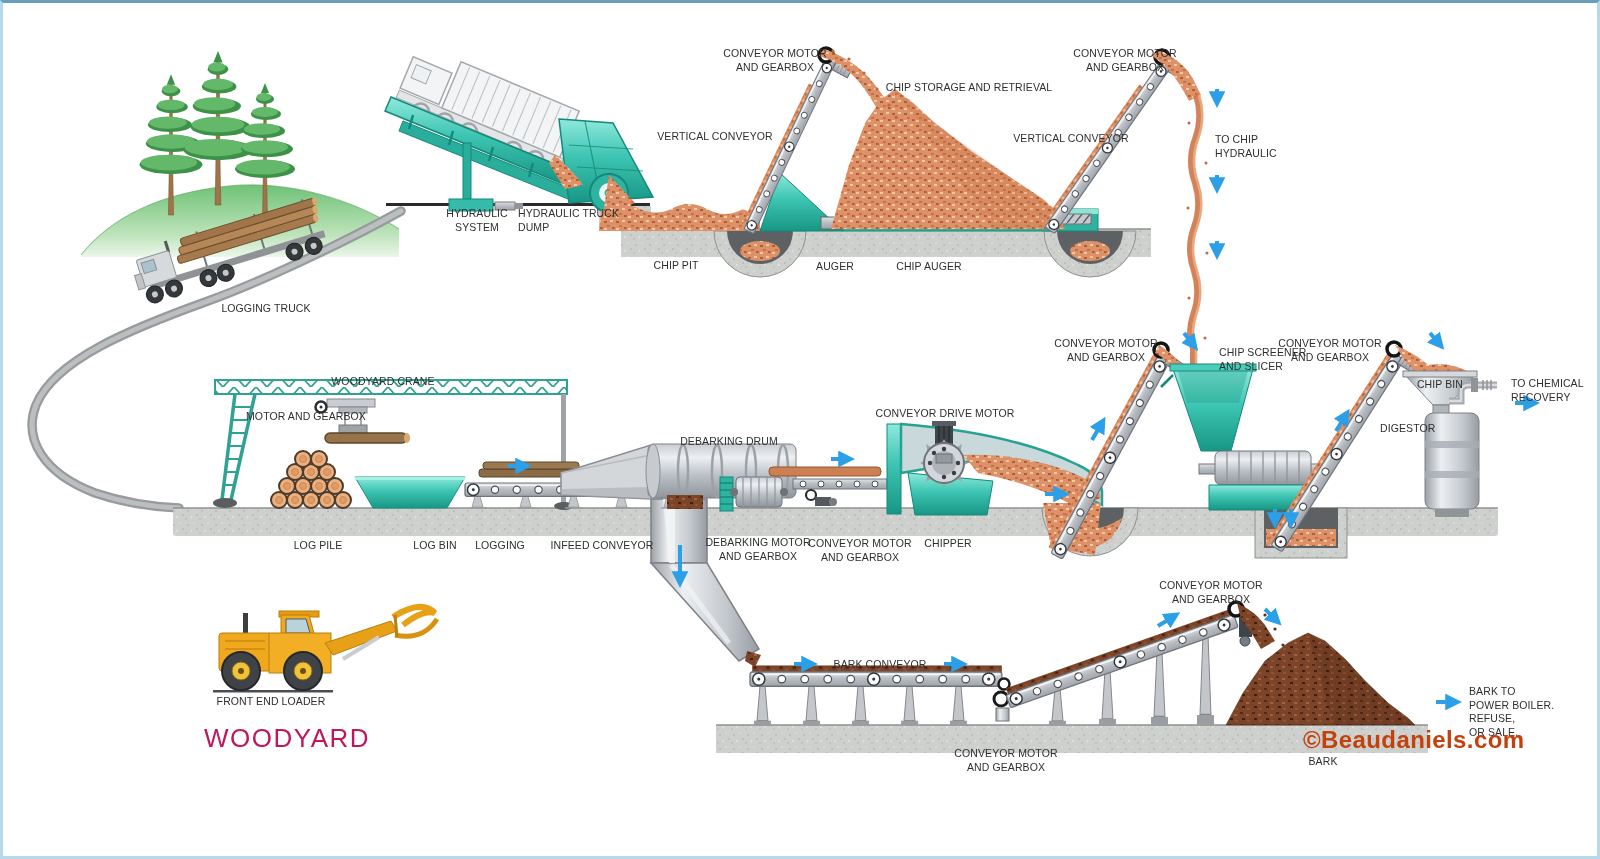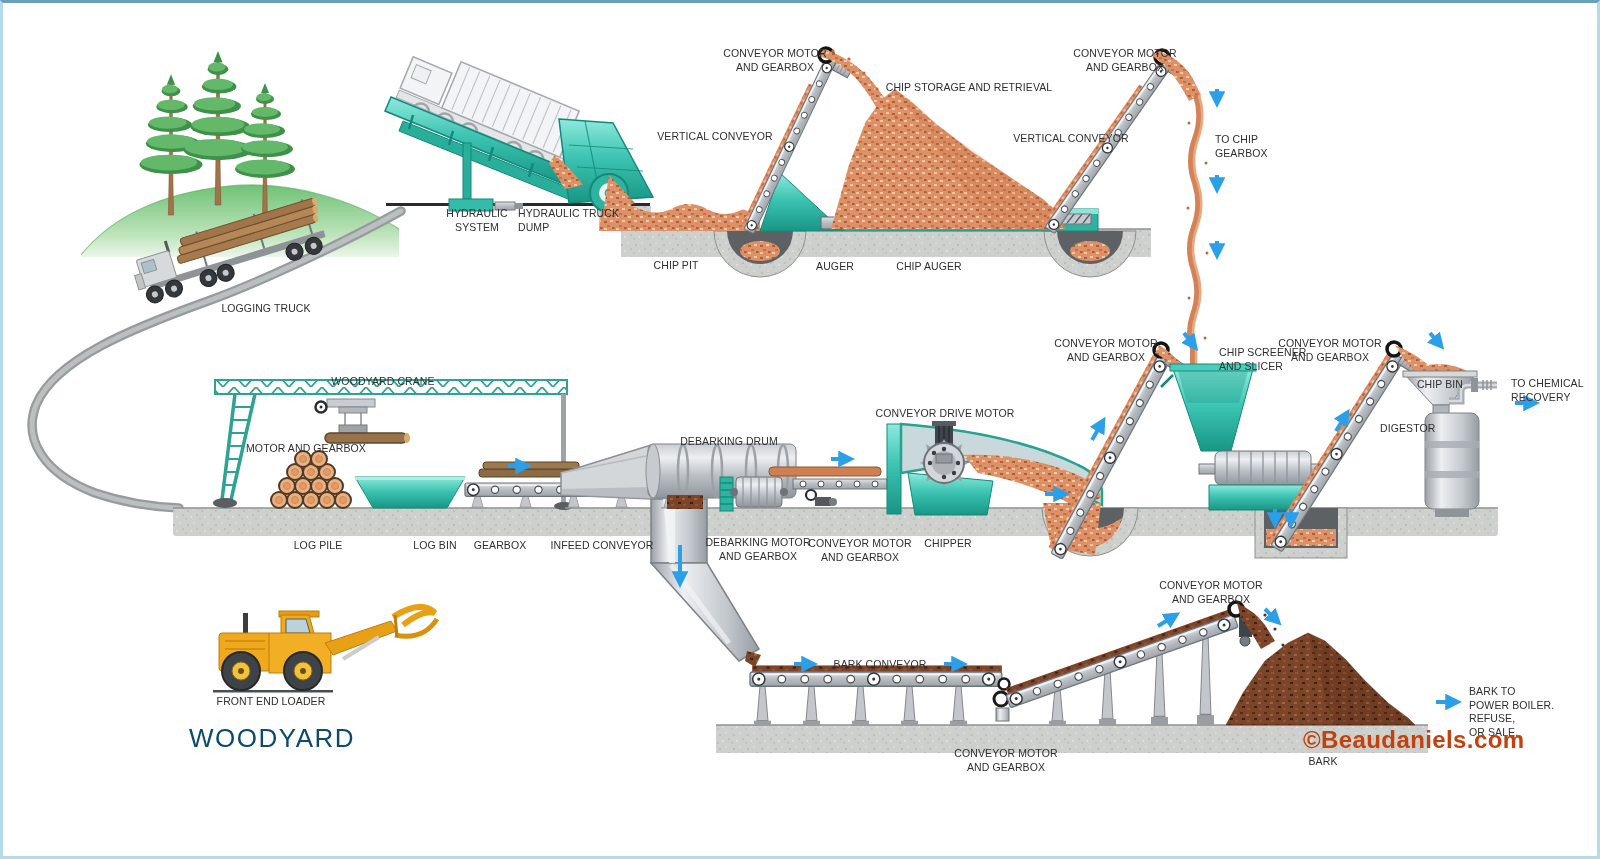--- a/index.html
+++ b/index.html
@@ -5,22 +5,22 @@
   html,body{margin:0;padding:0;background:#e8e8e8;}
   .page{position:relative;width:1600px;height:859px;background:#ffffff;
         box-sizing:border-box;border:3px solid #B5DAEA;border-top-color:#68A0BC;
         overflow:hidden;font-family:"Liberation Sans",sans-serif;}
   .page svg{position:absolute;left:0;top:0;}
   #labels-layer{position:absolute;left:0;top:0;width:100%;height:100%;pointer-events:none;}
   .lbl{position:absolute;font:10.5px/1.3 "Liberation Sans",sans-serif;color:#2f2f2f;
        letter-spacing:.1px;white-space:pre-line;}
   .lbl.center{transform:translateX(-50%);text-align:center;}
   .lbl.left{text-align:left;}
-  #main-title{position:absolute;left:186px;top:720px;font-size:26px;letter-spacing:1.5px;
-       color:#0c4a6e;font-family:"Liberation Sans",sans-serif;}
+  #main-title{position:absolute;left:201px;top:720px;font-size:26px;letter-spacing:1.5px;
+       color:#be185d;font-family:"Liberation Sans",sans-serif;}
   #copyright{position:absolute;left:1300px;top:723px;font-size:24px;letter-spacing:.4px;
        color:#c2410c;font-family:"Liberation Sans",sans-serif;font-weight:bold;}
 </style>
 </head>
 <body>
 
 <div class="page">
 <svg width="1600" height="859" viewBox="0 0 1600 859">
 <defs>
   <linearGradient id="tealGrad" x1="0" y1="0" x2="0" y2="1">
@@ -660,46 +660,46 @@
 
 <div id="labels-layer">
       <div class="lbl center" style="left: 772px; top: 44px;">CONVEYOR MOTOR
 AND GEARBOX</div>
       <div class="lbl center" style="left: 966px; top: 78px;">CHIP STORAGE AND RETRIEVAL</div>
       <div class="lbl center" style="left: 1122px; top: 44px;">CONVEYOR MOTOR
 AND GEARBOX</div>
       <div class="lbl center" style="left: 712px; top: 127px;">VERTICAL CONVEYOR</div>
       <div class="lbl center" style="left: 1068px; top: 129px;">VERTICAL CONVEYOR</div>
       <div class="lbl left" style="left: 1212px; top: 130px;">TO CHIP
-GEARBOX</div>
+HYDRAULIC</div>
       <div class="lbl center" style="left: 474px; top: 204px;">HYDRAULIC
 SYSTEM</div>
       <div class="lbl left" style="left: 515px; top: 204px;">HYDRAULIC TRUCK
 DUMP</div>
       <div class="lbl center" style="left: 673px; top: 256px;">CHIP PIT</div>
       <div class="lbl center" style="left: 832px; top: 257px;">AUGER</div>
       <div class="lbl center" style="left: 926px; top: 257px;">CHIP AUGER</div>
       <div class="lbl center" style="left: 263px; top: 299px;">LOGGING TRUCK</div>
       <div class="lbl center" style="left: 1103px; top: 334px;">CONVEYOR MOTOR
 AND GEARBOX</div>
       <div class="lbl left" style="left: 1216px; top: 343px;">CHIP SCREENER
 AND SLICER</div>
       <div class="lbl center" style="left: 1327px; top: 334px;">CONVEYOR MOTOR
 AND GEARBOX</div>
       <div class="lbl center" style="left: 380px; top: 372px;">WOODYARD CRANE</div>
-      <div class="lbl center" style="left: 303px; top: 407px; margin-top: 32px;">MOTOR AND GEARBOX</div>
+      <div class="lbl center" style="left: 303px; top: 407px;">MOTOR AND GEARBOX</div>
       <div class="lbl center" style="left: 1437px; top: 375px;">CHIP BIN</div>
       <div class="lbl left" style="left: 1508px; top: 374px;">TO CHEMICAL
 RECOVERY</div>
       <div class="lbl left" style="left: 1377px; top: 419px;">DIGESTOR</div>
       <div class="lbl center" style="left: 942px; top: 404px;">CONVEYOR DRIVE MOTOR</div>
       <div class="lbl center" style="left: 726px; top: 432px; text-align: right;">DEBARKING DRUM</div>
       <div class="lbl center" style="left: 300px; top: 536px; padding-left: 30px;">LOG PILE</div>
       <div class="lbl center" style="left: 404px; top: 536px; margin-left: 28px;">LOG BIN</div>
-      <div class="lbl center" style="left: 497px; top: 536px;">GEARBOX</div>
+      <div class="lbl center" style="left: 497px; top: 536px;">LOGGING</div>
       <div class="lbl center" style="left: 599px; top: 536px;">INFEED CONVEYOR</div>
       <div class="lbl center" style="left: 755px; top: 533px;">DEBARKING MOTOR
 AND GEARBOX</div>
       <div class="lbl center" style="left: 857px; top: 534px;">CONVEYOR MOTOR
 AND GEARBOX</div>
       <div class="lbl center" style="left: 945px; top: 534px;">CHIPPER</div>
       <div class="lbl center" style="left: 1208px; top: 576px;">CONVEYOR MOTOR
 AND GEARBOX</div>
       <div class="lbl center" style="left: 877px; top: 655px;">BARK CONVEYOR</div>
       <div class="lbl center" style="left: 268px; top: 692px; text-align: right;">FRONT END LOADER</div>

